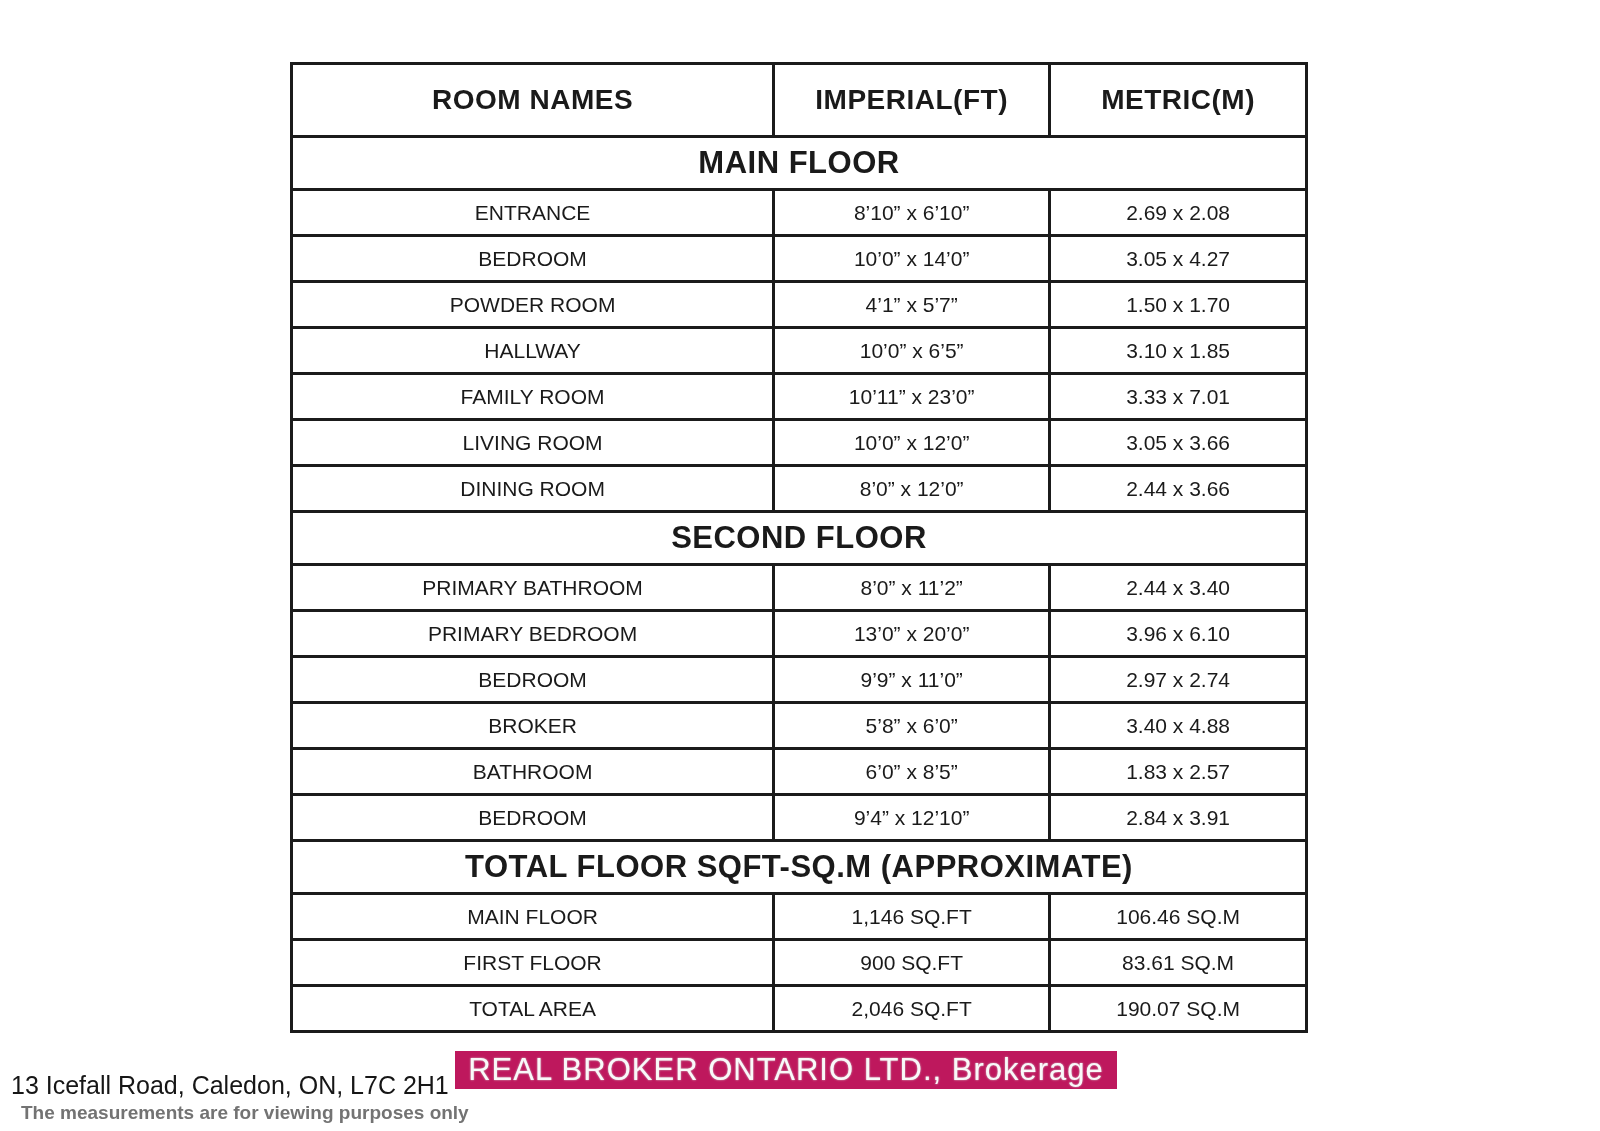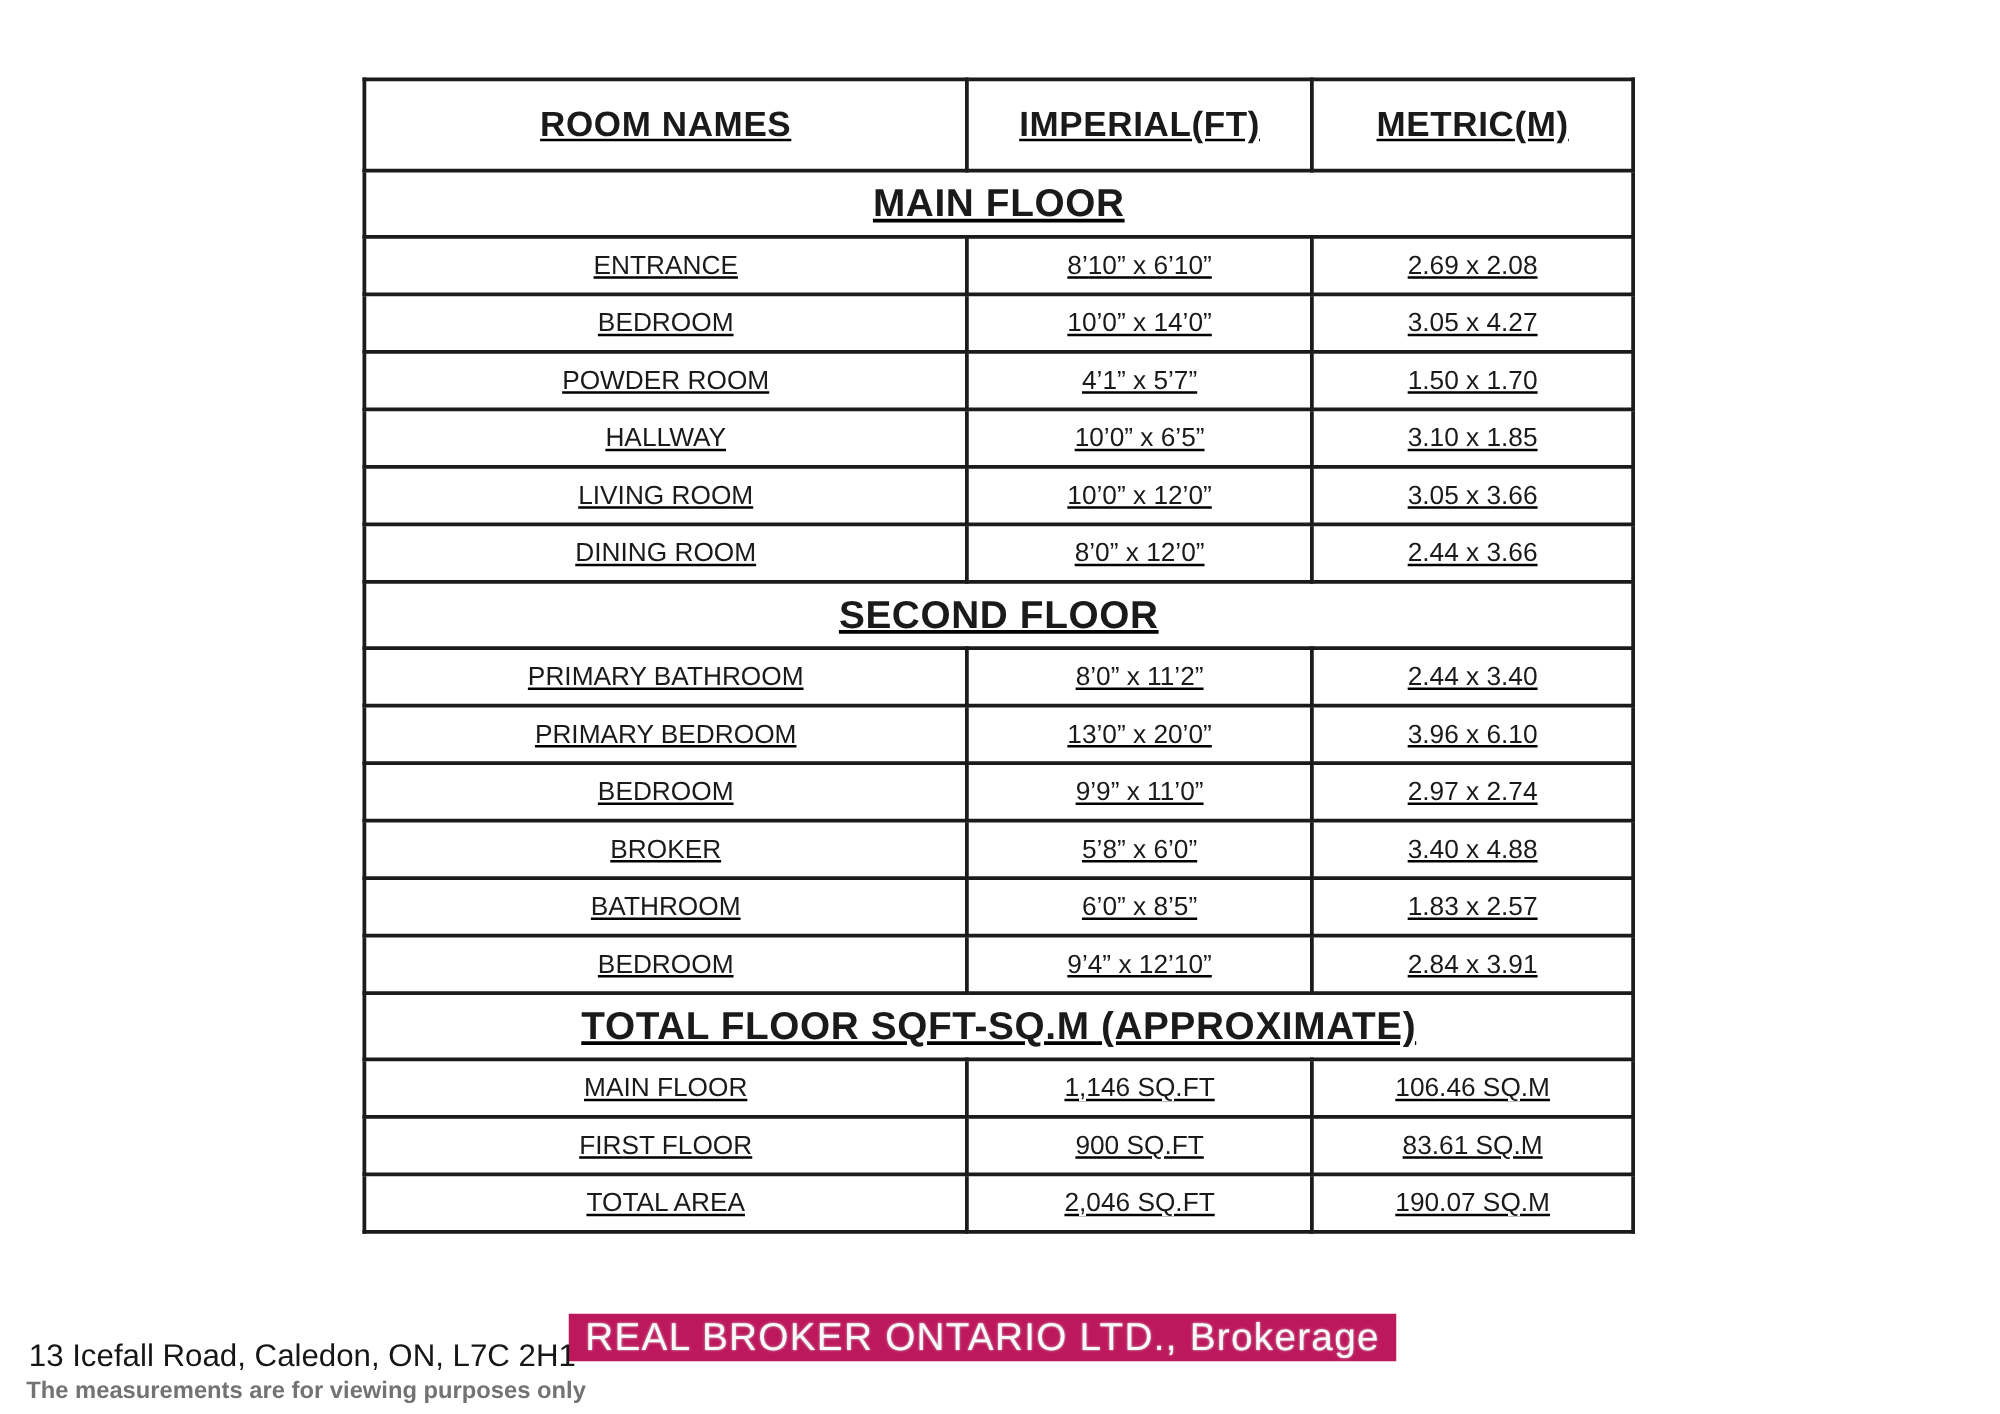--- a/index.html
+++ b/index.html
@@ -13,21 +13,20 @@
     width: 1600px;
     height: 1131px;
     background: #ffffff;
     overflow: hidden;
   }
   .meas-table-wrap {
     position: absolute;
     left: 290px;
     top: 62px;
     width: 1018px;
-    text-decoration: underline;
   }
   table.meas-table {
     width: 100%;
     border-collapse: collapse;
     table-layout: fixed;
     color: #1a1a1a;
   }
   table.meas-table td, table.meas-table th {
     border: 3px solid #1b1b1b;
     text-align: center;
@@ -68,21 +67,21 @@
     font-size: 31px;
     font-weight: 500;
     letter-spacing: 1px;
     display: flex;
     align-items: center;
     justify-content: center;
     white-space: nowrap;
   }
   .footer-address {
     position: absolute;
-    left: 23px;
+    left: 11px;
     top: 1071px;
     font-size: 25px;
     font-weight: normal;
     color: #161616;
     white-space: nowrap;
   }
   .footer-disclaimer {
     position: absolute;
     left: 21px;
     top: 1102px;
@@ -129,20 +128,25 @@
         <td>POWDER ROOM</td>
         <td>4’1” x 5’7”</td>
         <td>1.50 x 1.70</td>
       </tr>
       <tr class="data-row">
         <td>HALLWAY</td>
         <td>10’0” x 6’5”</td>
         <td>3.10 x 1.85</td>
       </tr>
       <tr class="data-row">
+        <td>FAMILY ROOM</td>
+        <td>10’11” x 23’0”</td>
+        <td>3.33 x 7.01</td>
+      </tr>
+      <tr class="data-row">
         <td>LIVING ROOM</td>
         <td>10’0” x 12’0”</td>
         <td>3.05 x 3.66</td>
       </tr>
       <tr class="data-row">
         <td>DINING ROOM</td>
         <td>8’0” x 12’0”</td>
         <td>2.44 x 3.66</td>
       </tr>
 

